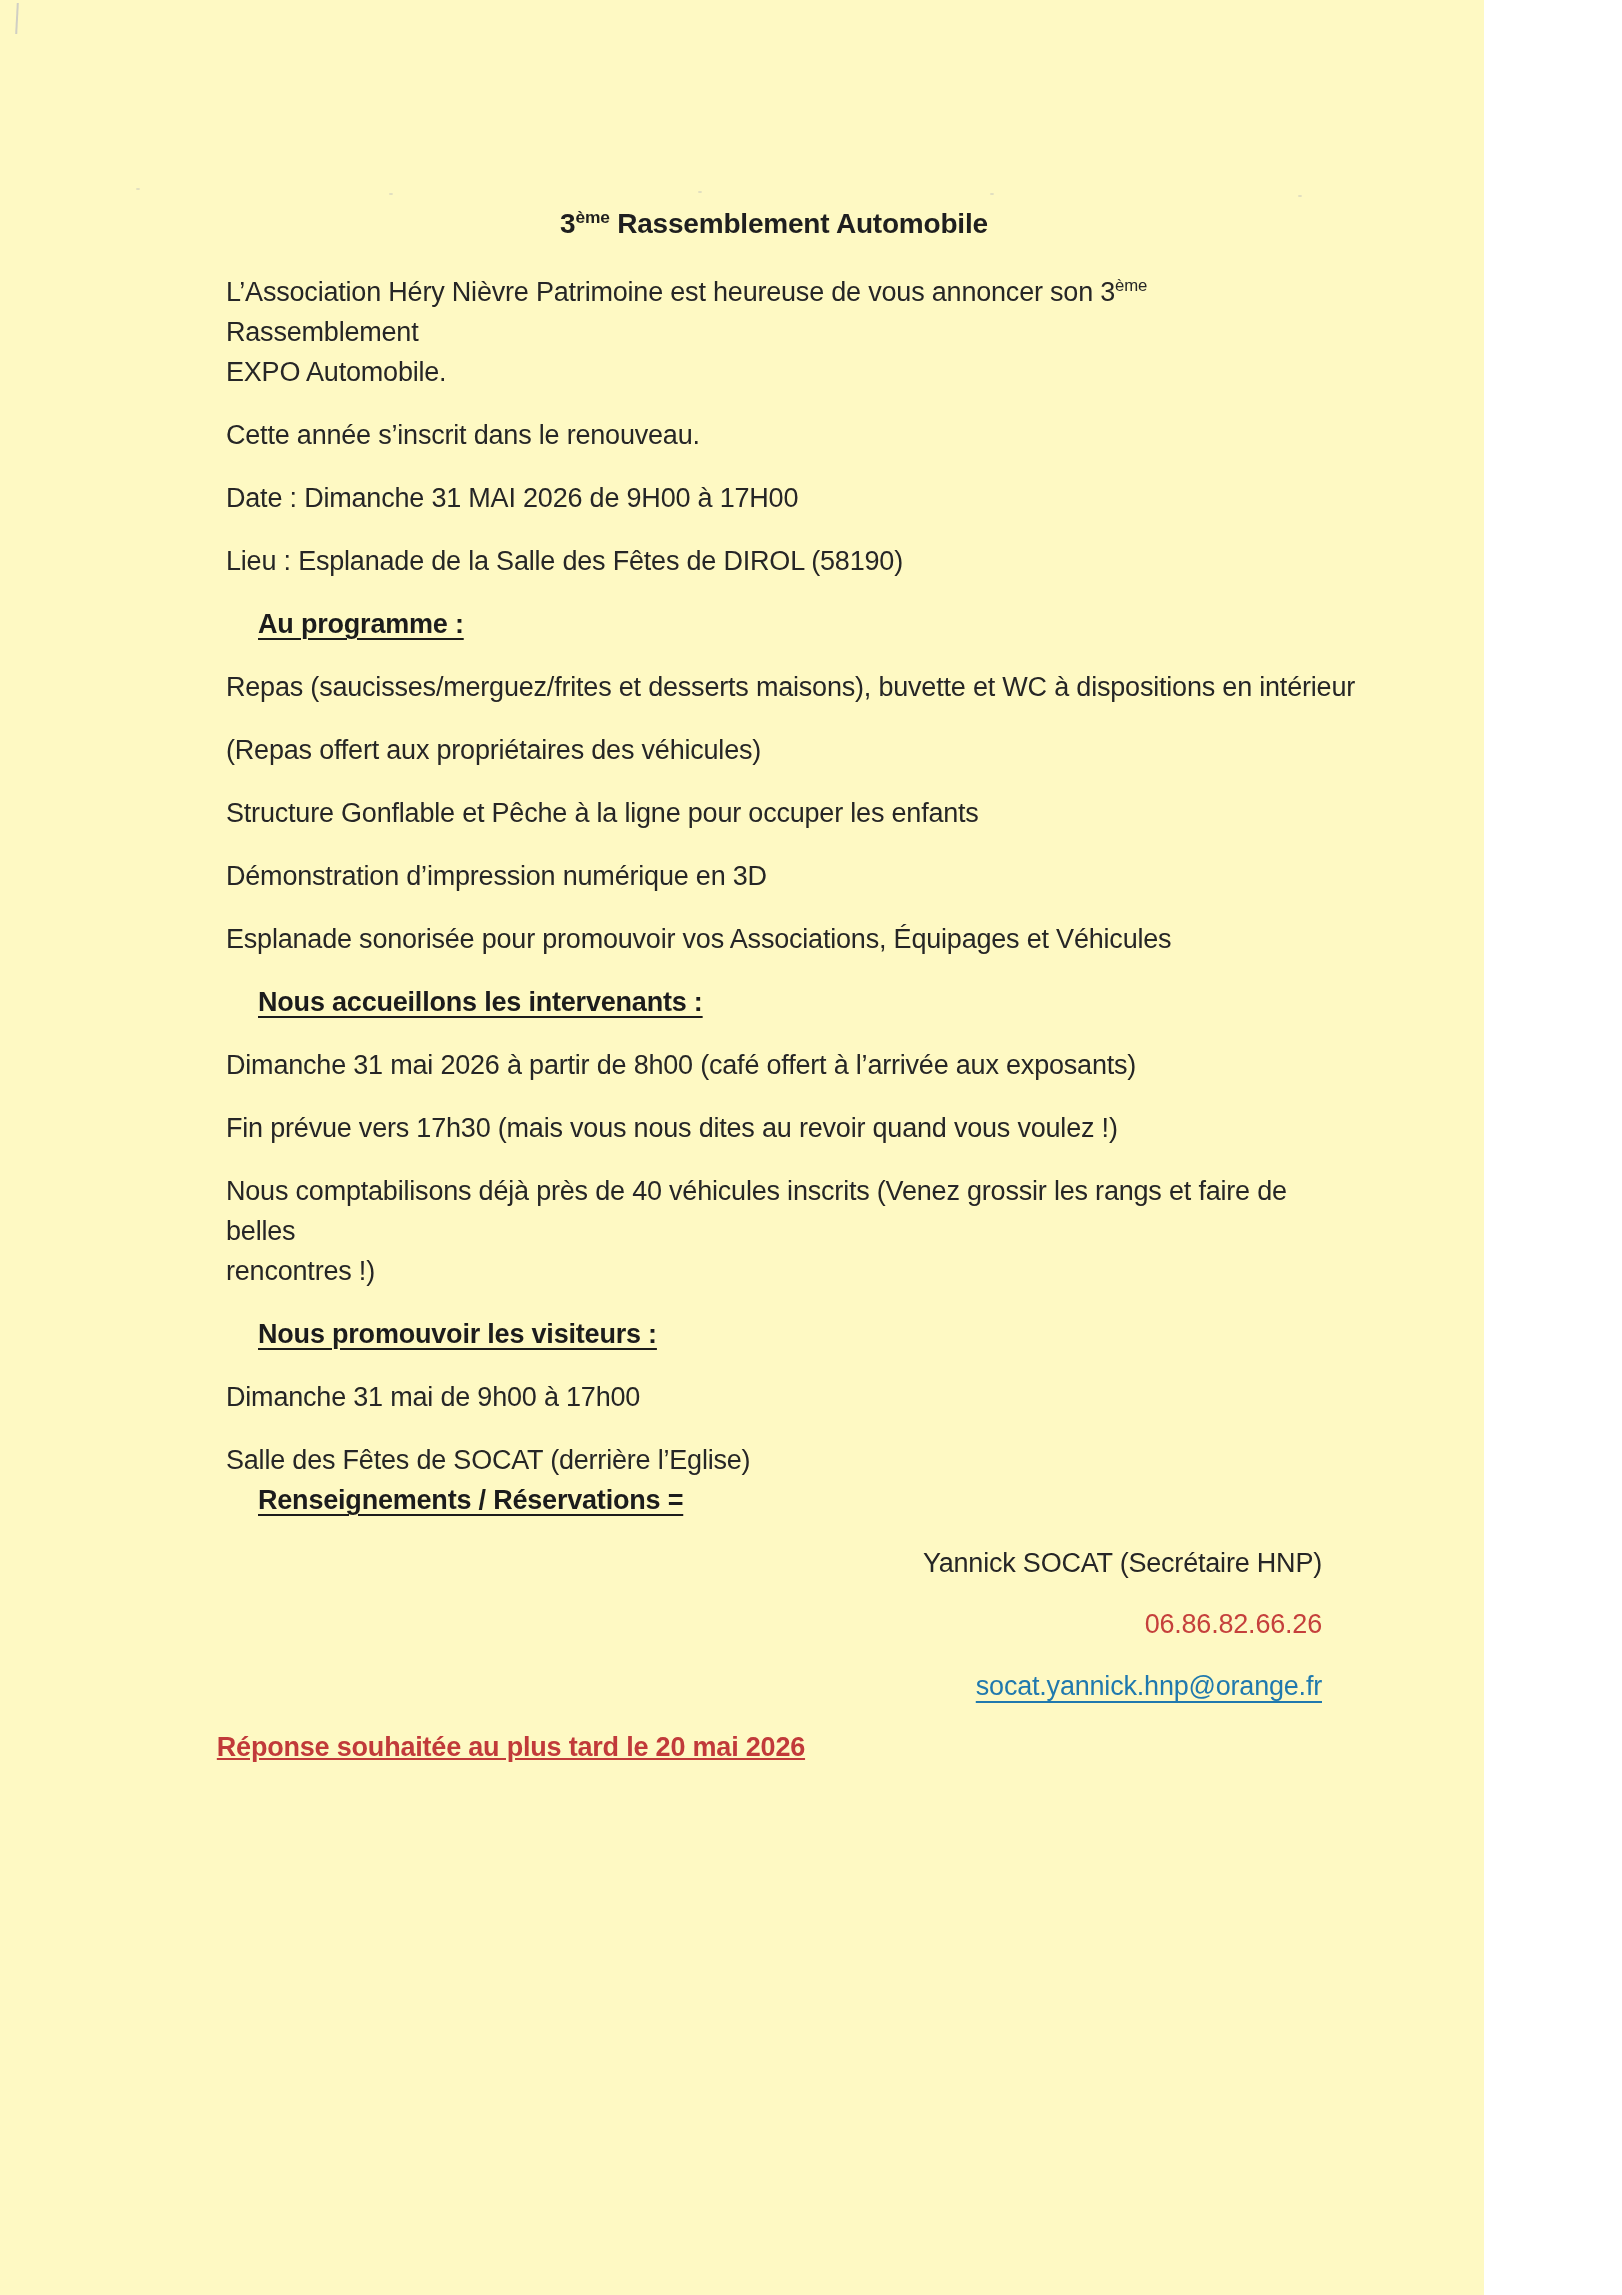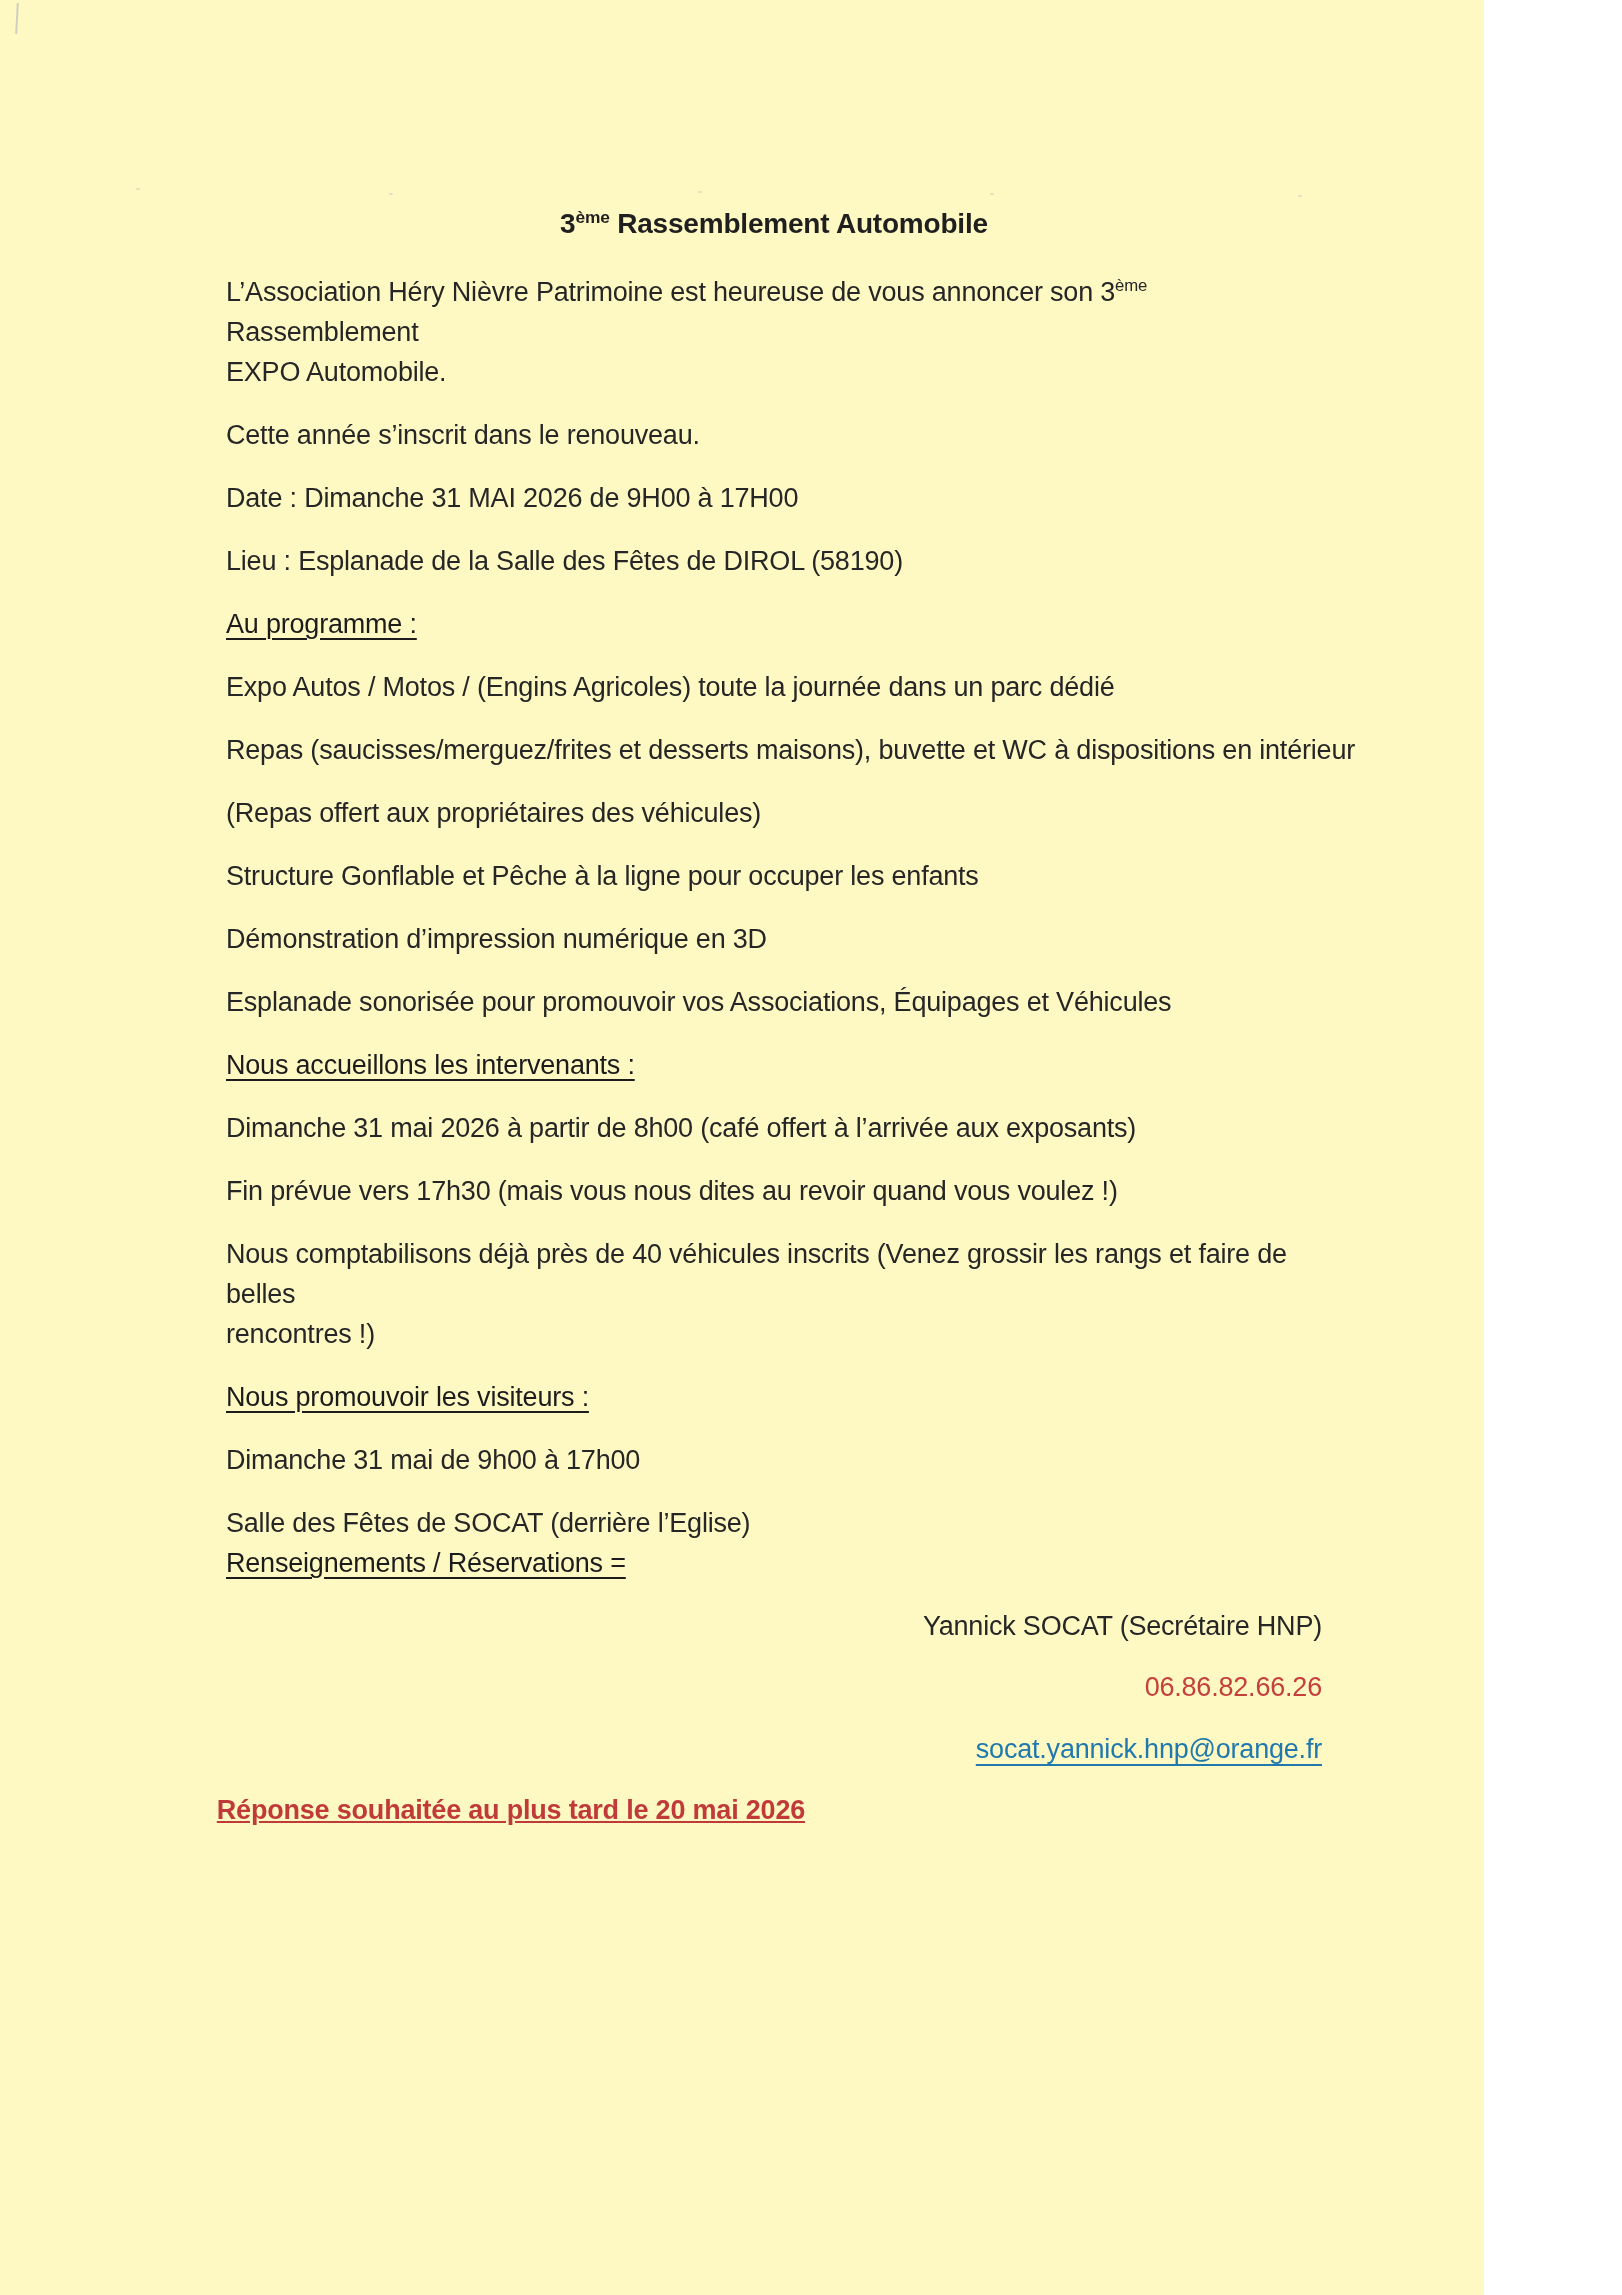--- a/index.html
+++ b/index.html
@@ -28,25 +28,26 @@
     color: #1f1f1f;
   }
   p { 
     font-size: 27px;
     line-height: 40px;
     margin: 0 0 23px 0;
     white-space: nowrap;
   }
   p.wrap2 { white-space: pre-line; }
   .heading {
-    font-weight: normal;
+    font-weight: bold;
     color: #1c1c1c;
     text-decoration: underline;
     text-decoration-thickness: 2.3px;
     text-underline-offset: 5.4px;
+    margin-left: 32px;
   }
   .tight-top { margin-top: -23px; }
   sup.ord {
     font-size: 0.62em;
     vertical-align: super;
     line-height: 0;
   }
   .sig { text-align: right; }
   .sig p { margin-bottom: 21.4px; white-space: nowrap; }
   .phone { color: #c5403c; }
@@ -100,21 +101,20 @@
     <p class="wrap2"><span>L’Association Héry Nièvre Patrimoine est heureuse de vous annoncer son 3</span><sup class="ord">ème</sup><span> Rassemblement</span><br><span>EXPO Automobile.</span></p>
 
     <p>Cette année s’inscrit dans le renouveau.</p>
 
     <p>Date : Dimanche 31 MAI 2026 de 9H00 à 17H00</p>
 
     <p>Lieu : Esplanade de la Salle des Fêtes de DIROL (58190)</p>
 
     <p class="heading">Au programme :</p>
 
-    <p>Expo Autos / Motos / (Engins Agricoles) toute la journée dans un parc dédié</p>
     <p>Repas (saucisses/merguez/frites et desserts maisons), buvette et WC à dispositions en intérieur</p>
     <p>(Repas offert aux propriétaires des véhicules)</p>
     <p>Structure Gonflable et Pêche à la ligne pour occuper les enfants</p>
     <p>Démonstration d’impression numérique en 3D</p>
     <p>Esplanade sonorisée pour promouvoir vos Associations, Équipages et Véhicules</p>
 
     <p class="heading">Nous accueillons les intervenants :</p>
 
     <p>Dimanche 31 mai 2026 à partir de 8h00 (café offert à l’arrivée aux exposants)</p>
     <p>Fin prévue vers 17h30 (mais vous nous dites au revoir quand vous voulez !)</p>

